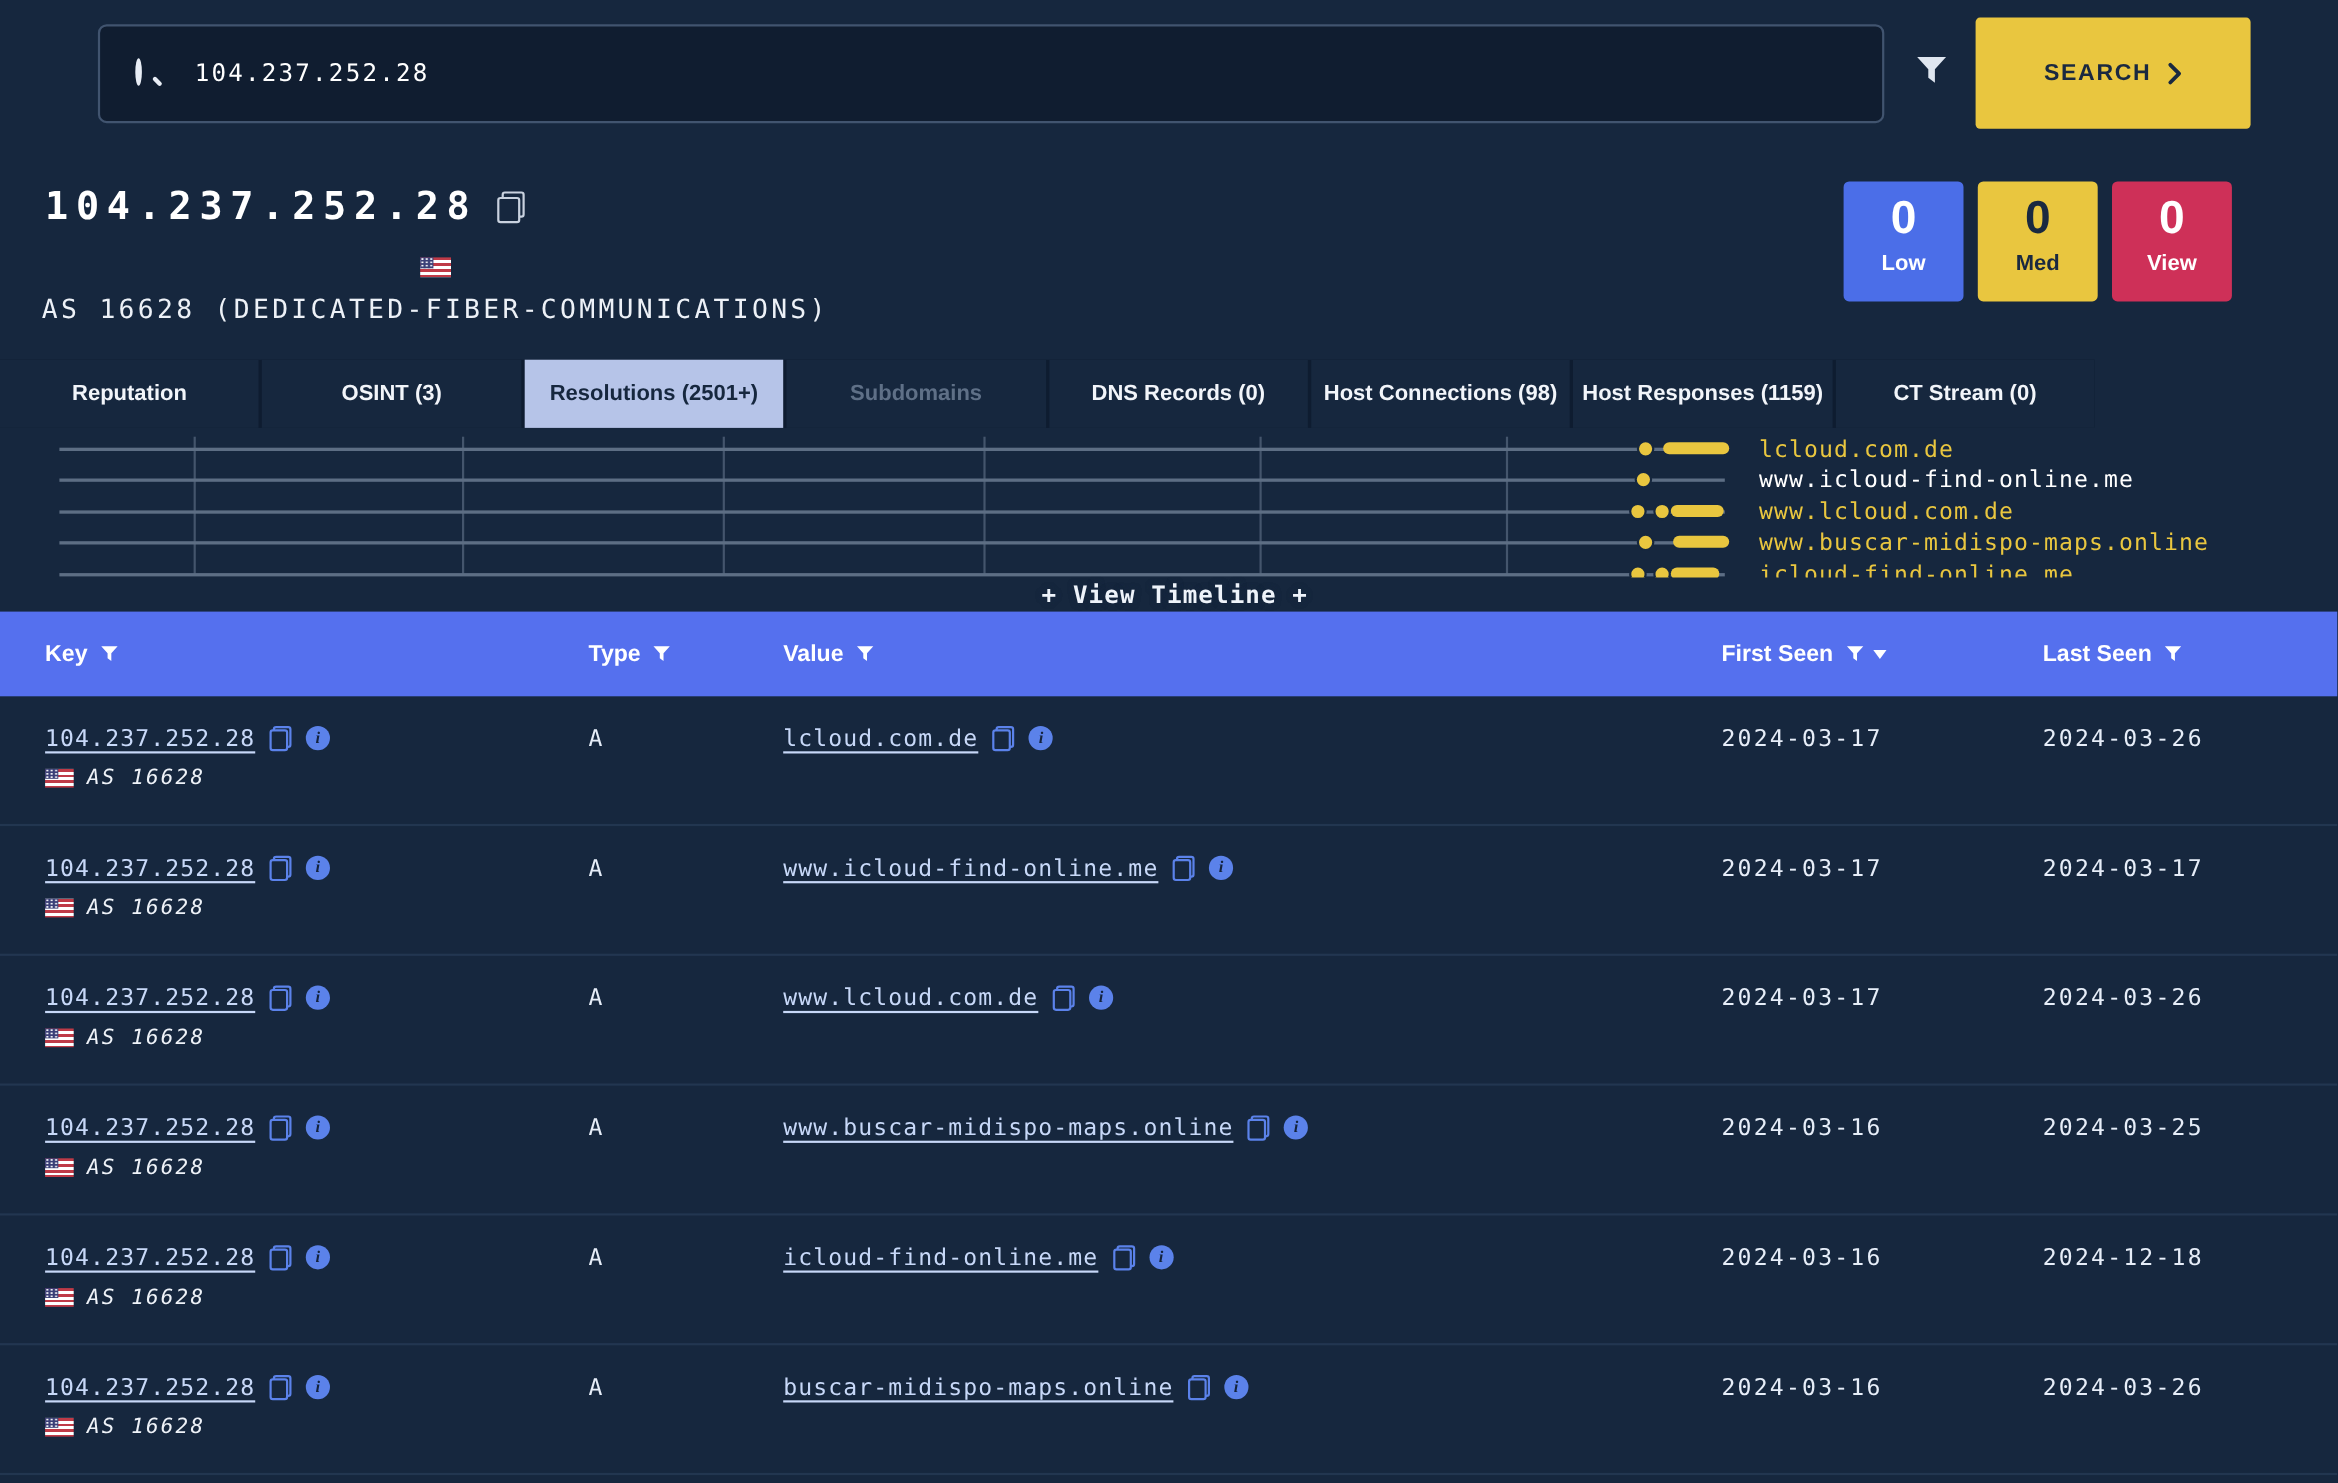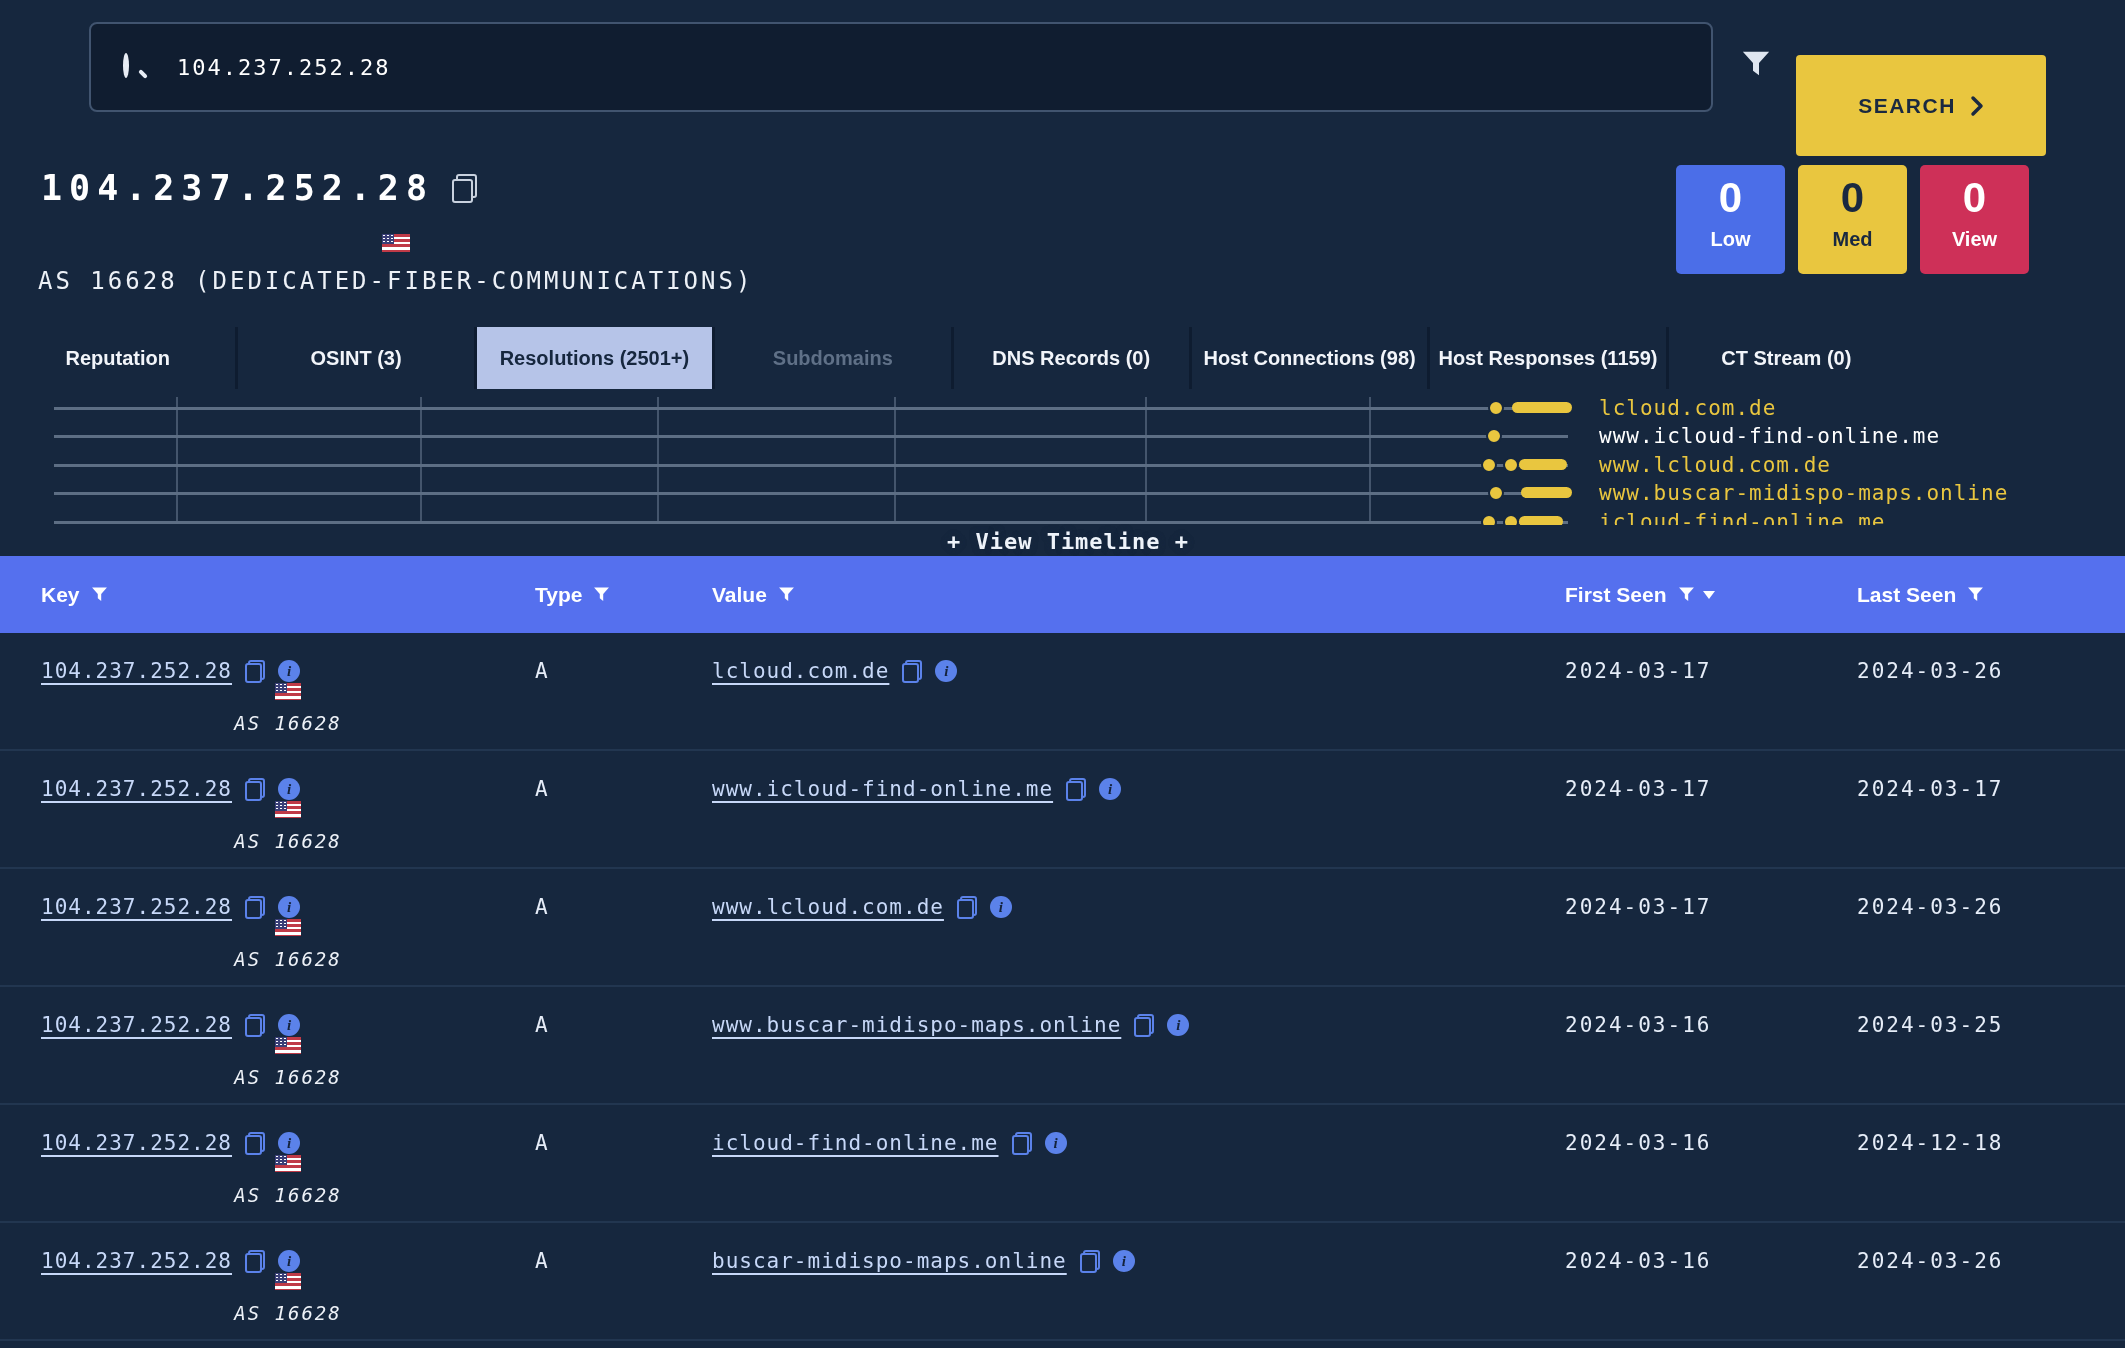--- a/index.html
+++ b/index.html
@@ -25,21 +25,21 @@
   #search-input {
     flex:1; background:transparent; border:none; outline:none;
     color:#ffffff; font:22px "DejaVu Sans Mono", monospace; letter-spacing:2px;
     margin-left:32px;
   }
   #top-filter { position:absolute; left:1741px; top:49px; width:30px; height:30px; cursor:pointer; }
   #search-btn {
     position:absolute; left:1796px; top:16px; width:250px; height:101px;
     background:#e9c63f; border:none; border-radius:4px; cursor:pointer;
     display:flex; align-items:center; justify-content:center; gap:14px;
-    color:#1a2940; font:bold 21px "Liberation Sans", sans-serif; letter-spacing:1.5px;margin-top:39px;
+    color:#1a2940; font:bold 21px "Liberation Sans", sans-serif; letter-spacing:1.5px;
   }
 
   
   #page-title-row { position:absolute; left:41px; top:168px; display:flex; align-items:center; gap:18px; }
   #page-title { font:bold 35px "DejaVu Sans Mono", monospace; letter-spacing:7px; color:#ffffff; }
   #asn-row { position:absolute; left:38px; top:234px; display:flex; align-items:center; gap:15px;flex-direction:column; }
   #asn-text { font:24px "DejaVu Sans Mono", monospace; letter-spacing:3px; color:#edf1f7; }
 
   .flag { position:relative; display:inline-block; width:28px; height:18px; flex:none;
     background:repeating-linear-gradient(180deg,#bf3a47 0 2.6px,#ffffff 2.6px 5.2px); }
@@ -86,21 +86,21 @@
     background:#5570ee; align-items:center; }
   .th { display:flex; align-items:center; gap:11px; color:#ffffff;
     font:bold 21px "Liberation Sans", sans-serif; cursor:pointer; }
   .funnel { display:block; flex:none; }
   .sort-caret { width:0; height:0; border-left:6px solid transparent; border-right:6px solid transparent;
     border-top:8px solid #ffffff; margin-left:-3px; }
 
   #table-body { position:absolute; left:0; top:633px; width:2125px; }
   .trow { height:118px; border-bottom:2px solid #223650; padding-top:26px; align-items:start; }
   .key-line { display:flex; align-items:center; gap:13px; }
-  .asn-line { display:flex; align-items:center; gap:12px; margin-top:0;flex-direction:column; }
+  .asn-line { display:flex; align-items:center; gap:12px; margin-top:13px; }
   .asn-text { font:italic 19px "DejaVu Sans Mono", monospace; letter-spacing:2px; color:#eef2f8; }
   .lnk { color:#c7d8f8; font:21px "DejaVu Sans Mono", monospace; letter-spacing:1px;
     text-decoration:underline; text-underline-offset:5px; text-decoration-thickness:1.5px;
     cursor:pointer; white-space:nowrap; }
   .type-val { font:21px "DejaVu Sans Mono", monospace; color:#e6edf8; }
   .date-val { font:21px "DejaVu Sans Mono", monospace; color:#e6edf8; letter-spacing:2px; }
   .val-line { display:flex; align-items:center; gap:13px; }
 
   
   .dup { position:relative; display:inline-block; width:20px; height:23px; color:#5b82ea; cursor:pointer; flex:none; }

